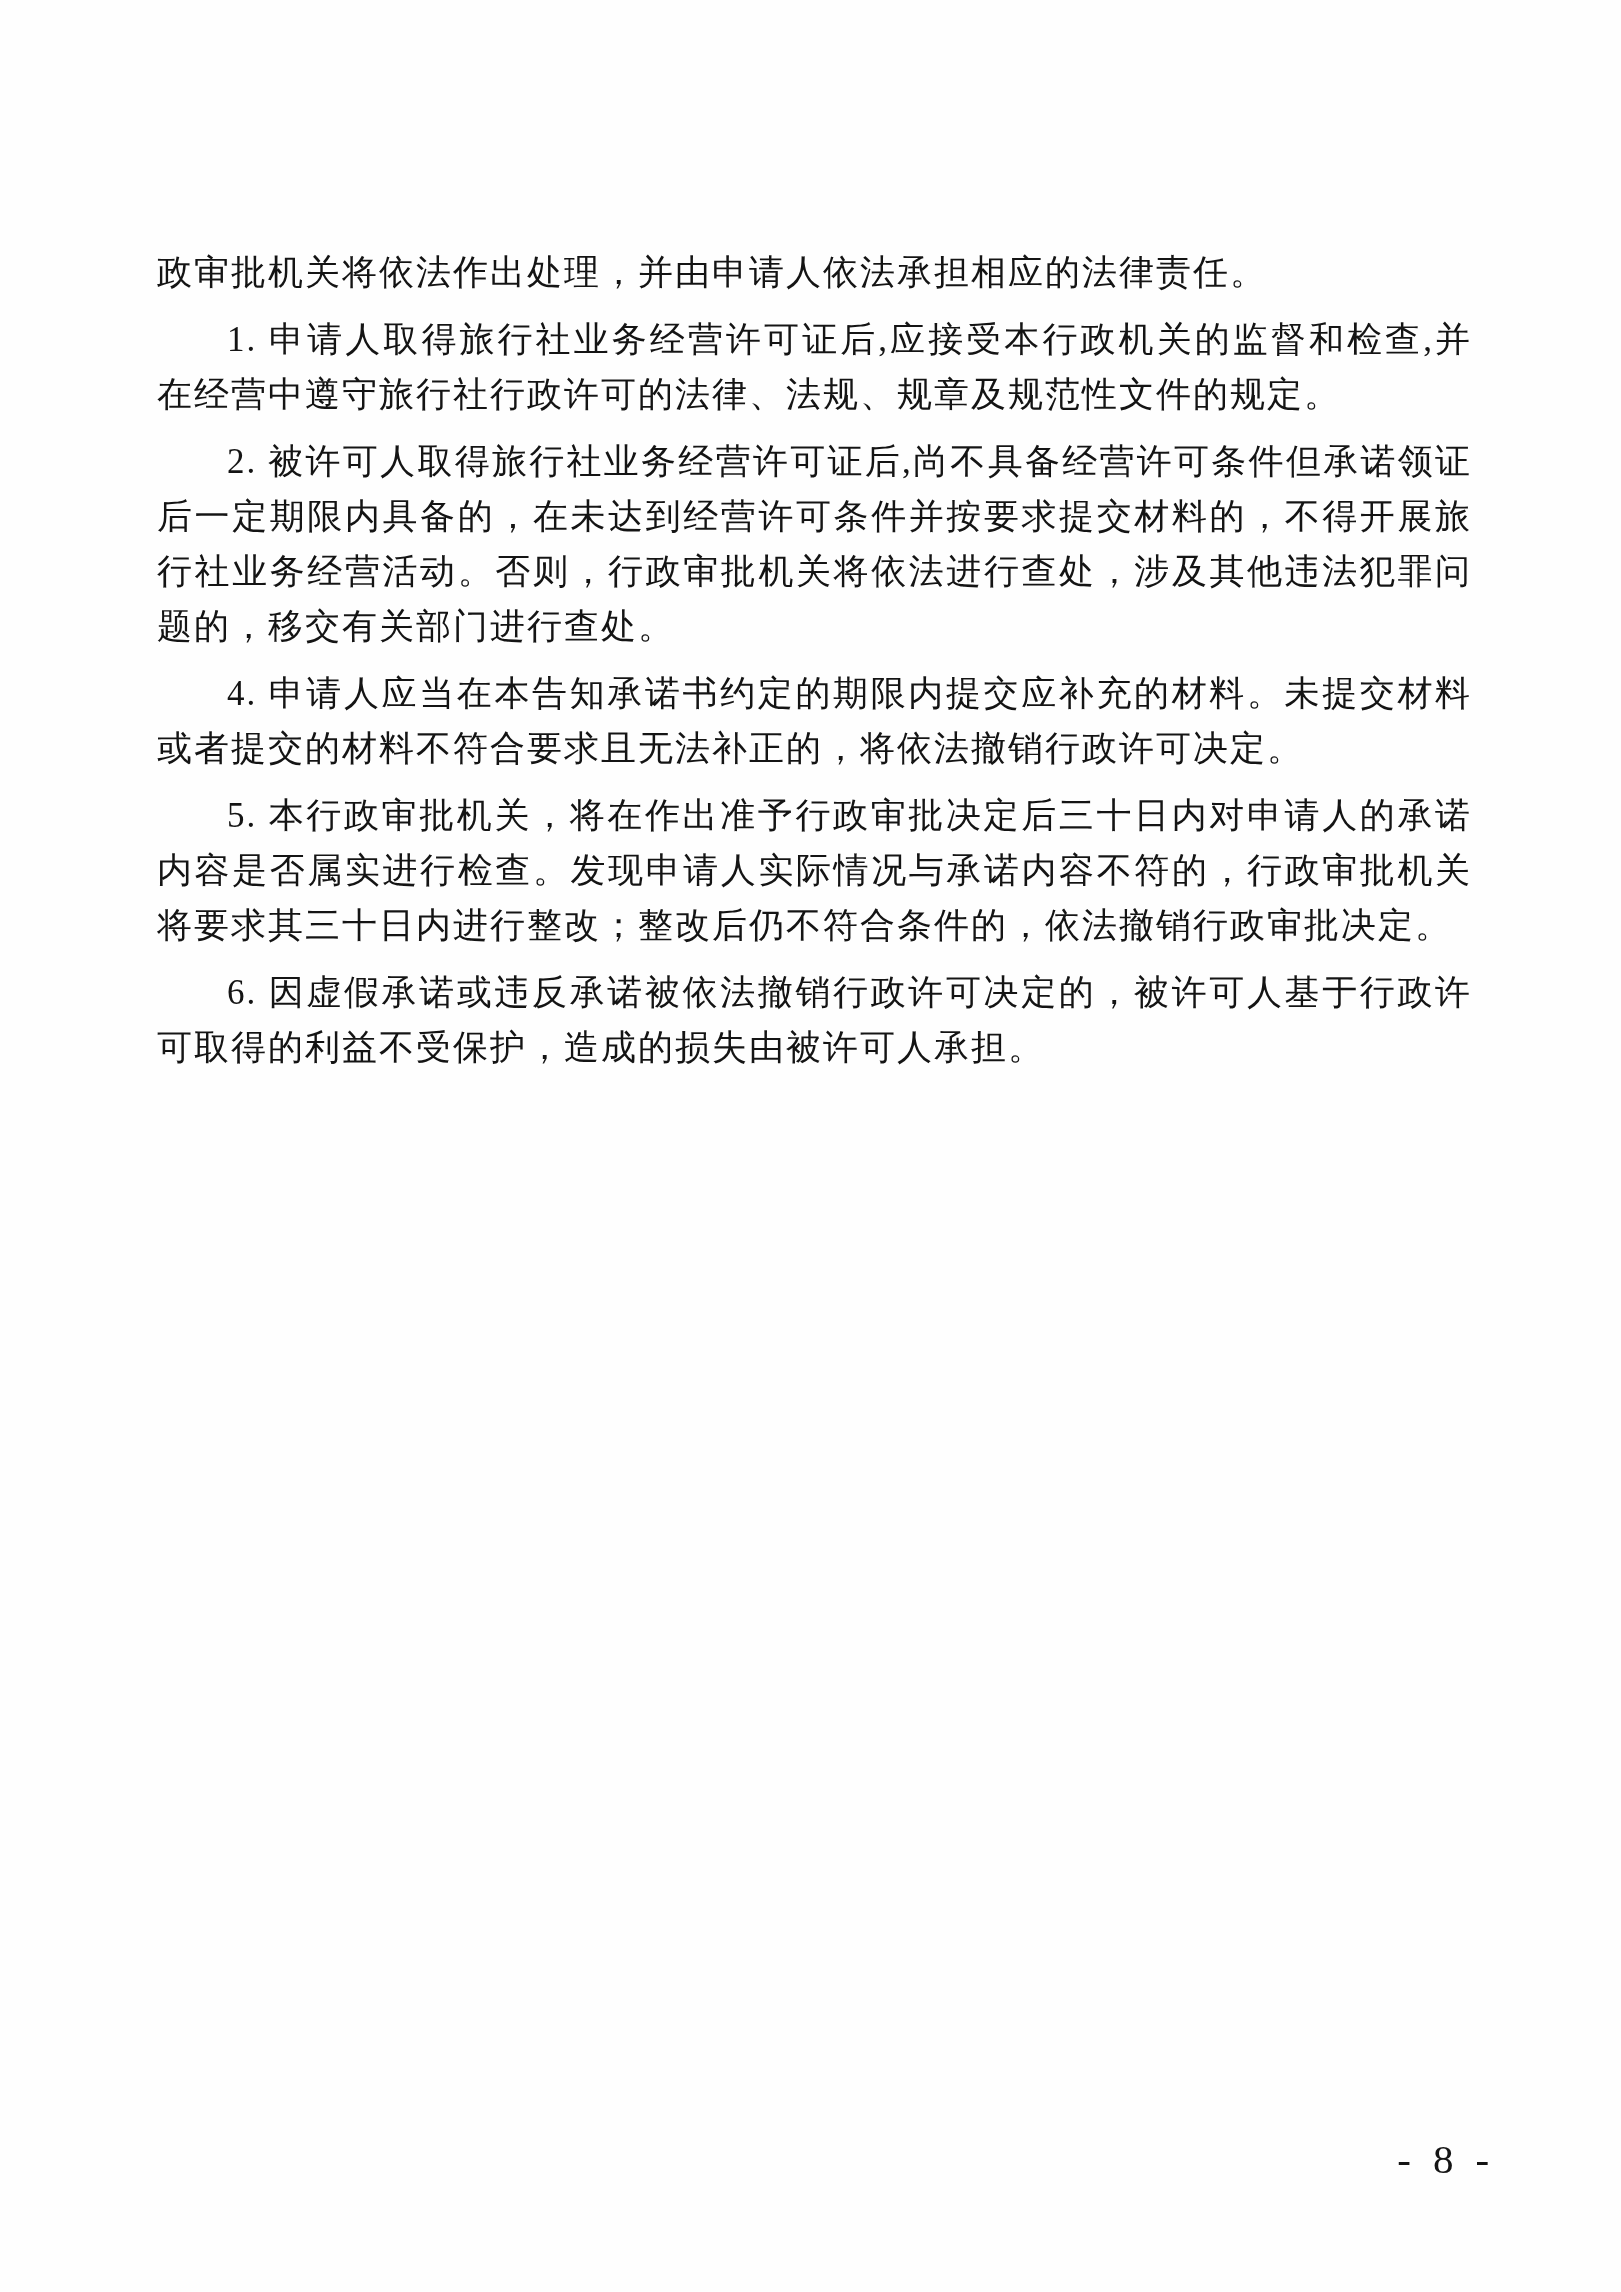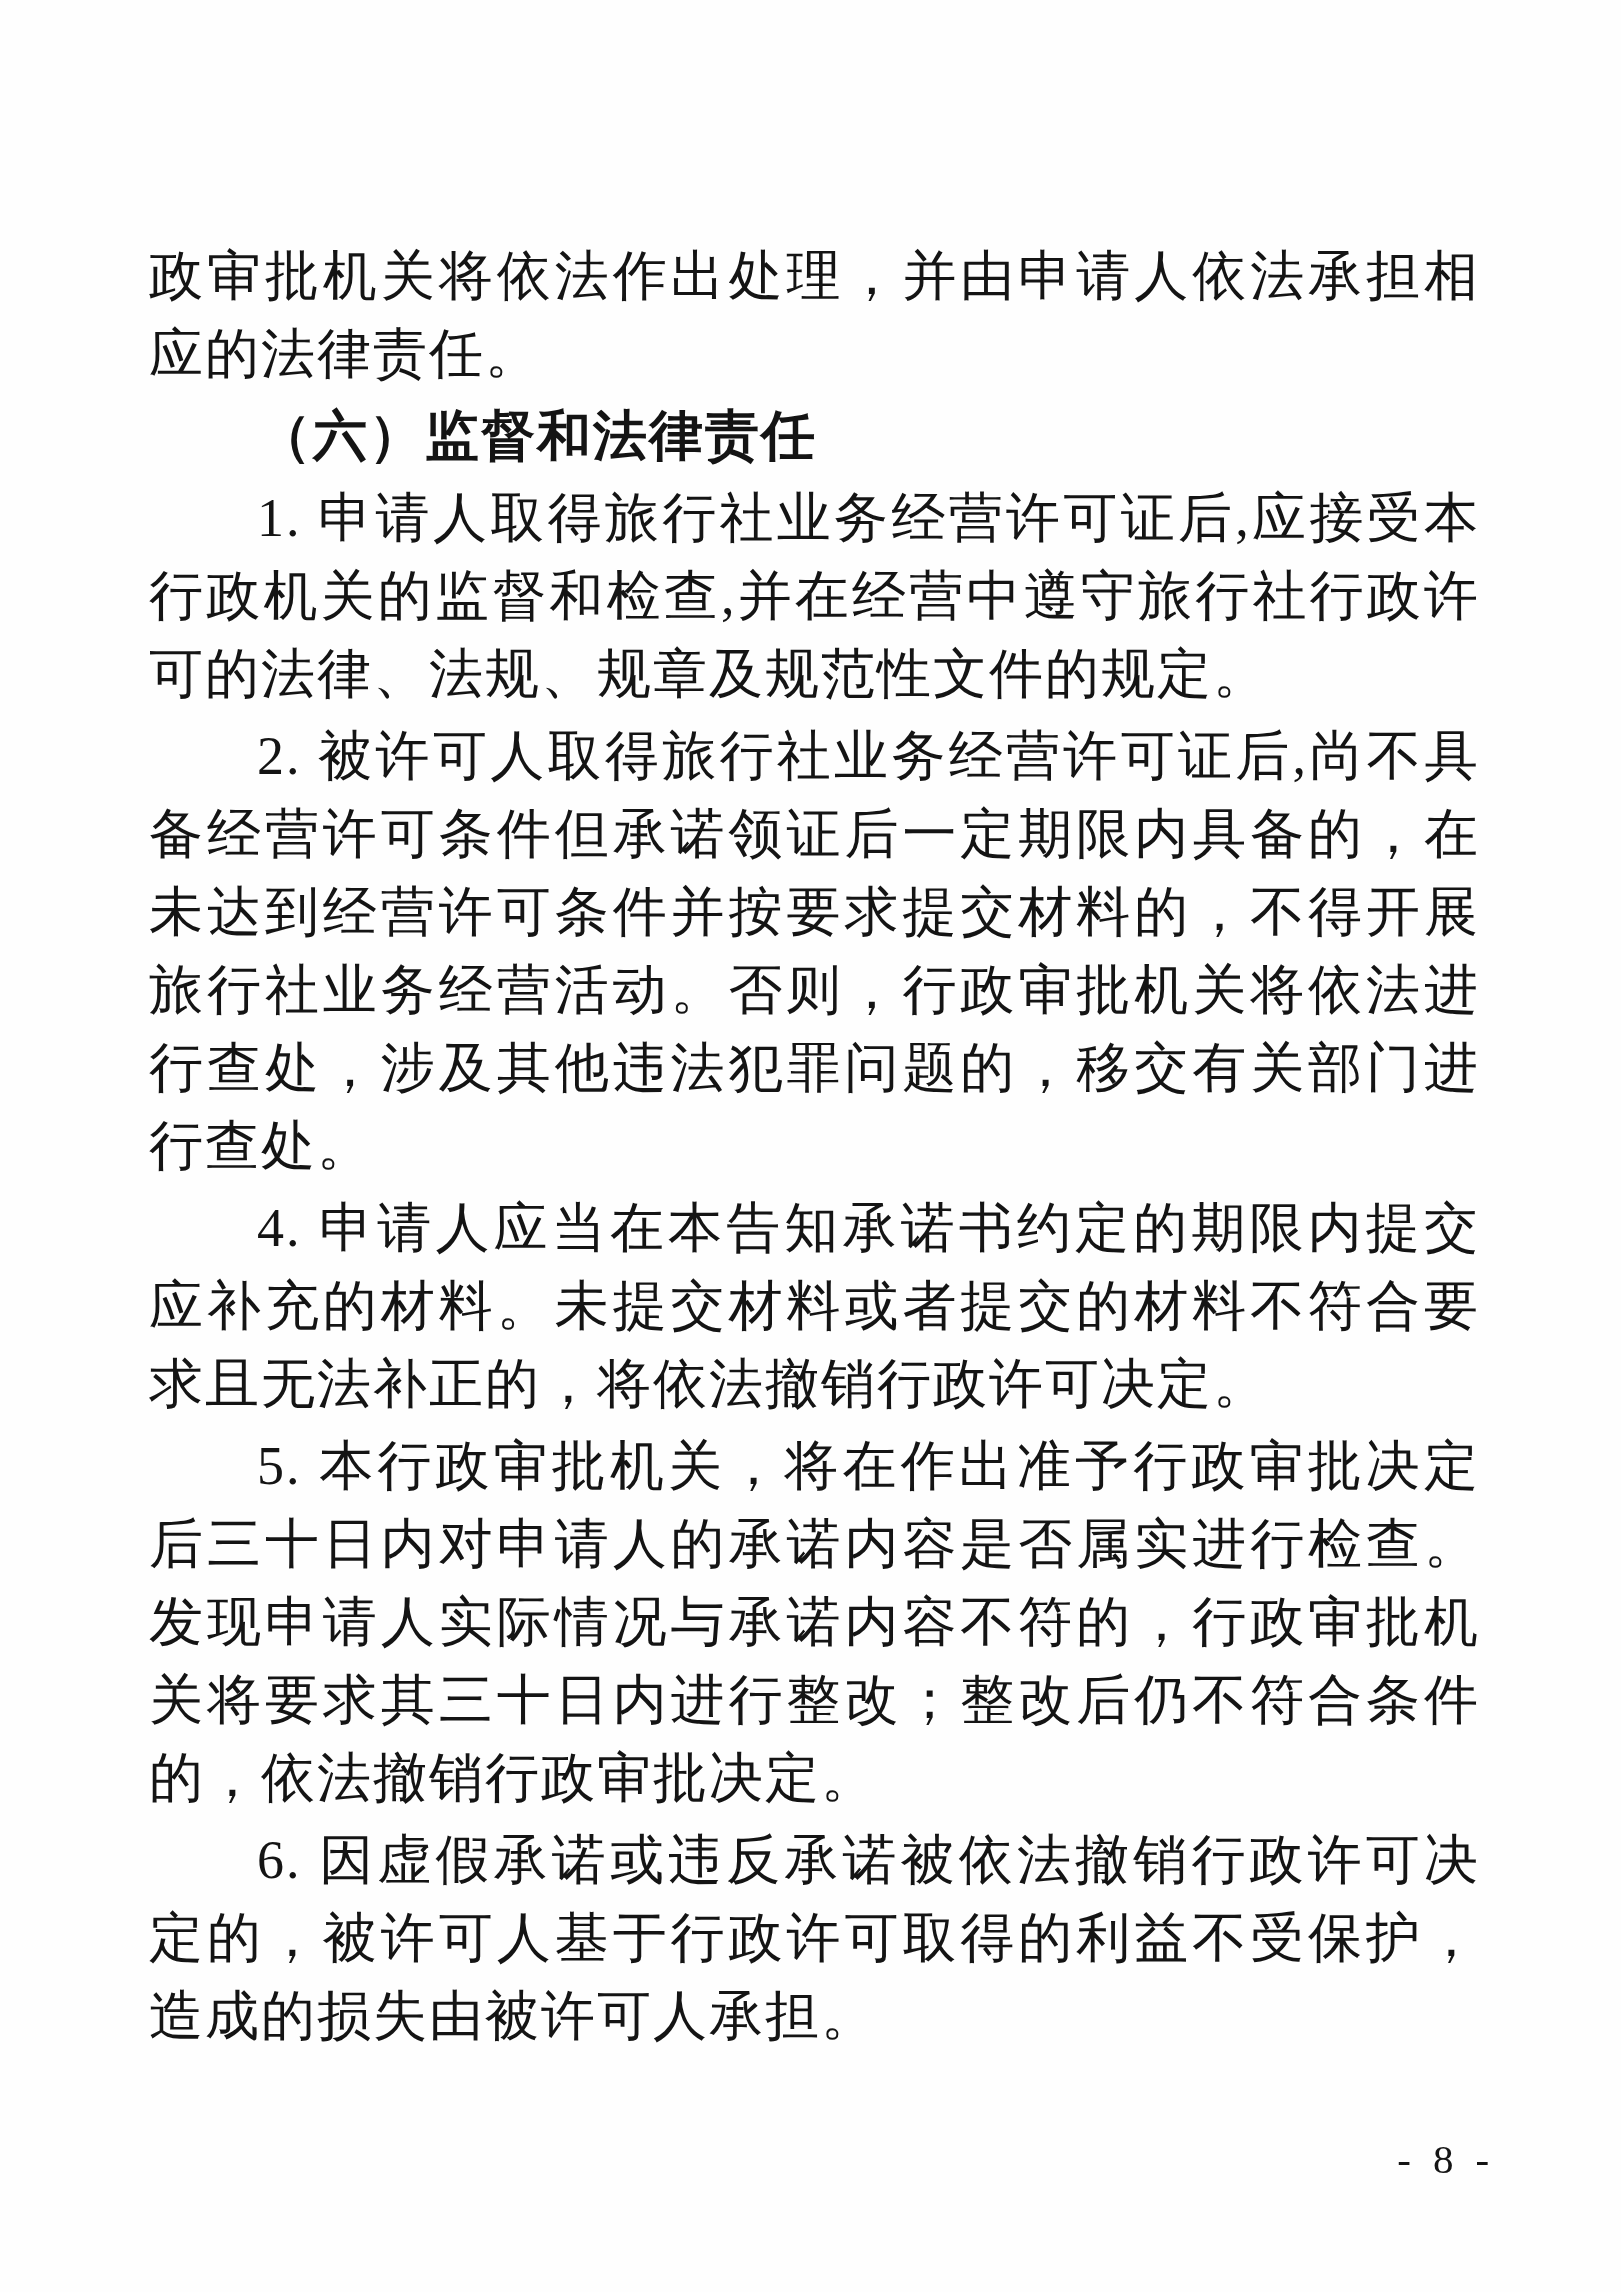--- a/index.html
+++ b/index.html
@@ -16,23 +16,23 @@
     color: #141414;
     overflow: hidden;
   }
   .content {
     position: absolute;
     left: 145px;
     top: 233px;
     width: 1339px;
   }
   .content p {
-    margin: 4px;
-    font-size: 54px;
-    line-height: 78px;
+    margin: 12px;
+    font-size: 35px;
+    line-height: 55px;
     letter-spacing: 2px;
     text-align: justify;
     text-justify: inter-character;
     word-break: break-all;
   }
   .indent {
     text-indent: 2em;
   }
   .heading {
     font-weight: bold;
@@ -46,21 +46,20 @@
     color: #141414;
     font-family: "Liberation Serif", "DejaVu Serif", serif;
   }
 </style>
 </head>
 <body>
 
 <div class="page">
   <div class="content">
     <p>政审批机关将依法作出处理，并由申请人依法承担相应的法律责任。</p>
-    <p class="indent heading">（六）监督和法律责任</p>
     <p class="indent">1. 申请人取得旅行社业务经营许可证后,应接受本行政机关的监督和检查,并在经营中遵守旅行社行政许可的法律、法规、规章及规范性文件的规定。</p>
     <p class="indent">2. 被许可人取得旅行社业务经营许可证后,尚不具备经营许可条件但承诺领证后一定期限内具备的，在未达到经营许可条件并按要求提交材料的，不得开展旅行社业务经营活动。否则，行政审批机关将依法进行查处，涉及其他违法犯罪问题的，移交有关部门进行查处。</p>
     <p class="indent">4. 申请人应当在本告知承诺书约定的期限内提交应补充的材料。未提交材料或者提交的材料不符合要求且无法补正的，将依法撤销行政许可决定。</p>
     <p class="indent">5. 本行政审批机关，将在作出准予行政审批决定后三十日内对申请人的承诺内容是否属实进行检查。发现申请人实际情况与承诺内容不符的，行政审批机关将要求其三十日内进行整改；整改后仍不符合条件的，依法撤销行政审批决定。</p>
     <p class="indent">6. 因虚假承诺或违反承诺被依法撤销行政许可决定的，被许可人基于行政许可取得的利益不受保护，造成的损失由被许可人承担。</p>
   </div>
 
   <div class="page-number">- 8 -</div>
 </div>
 

